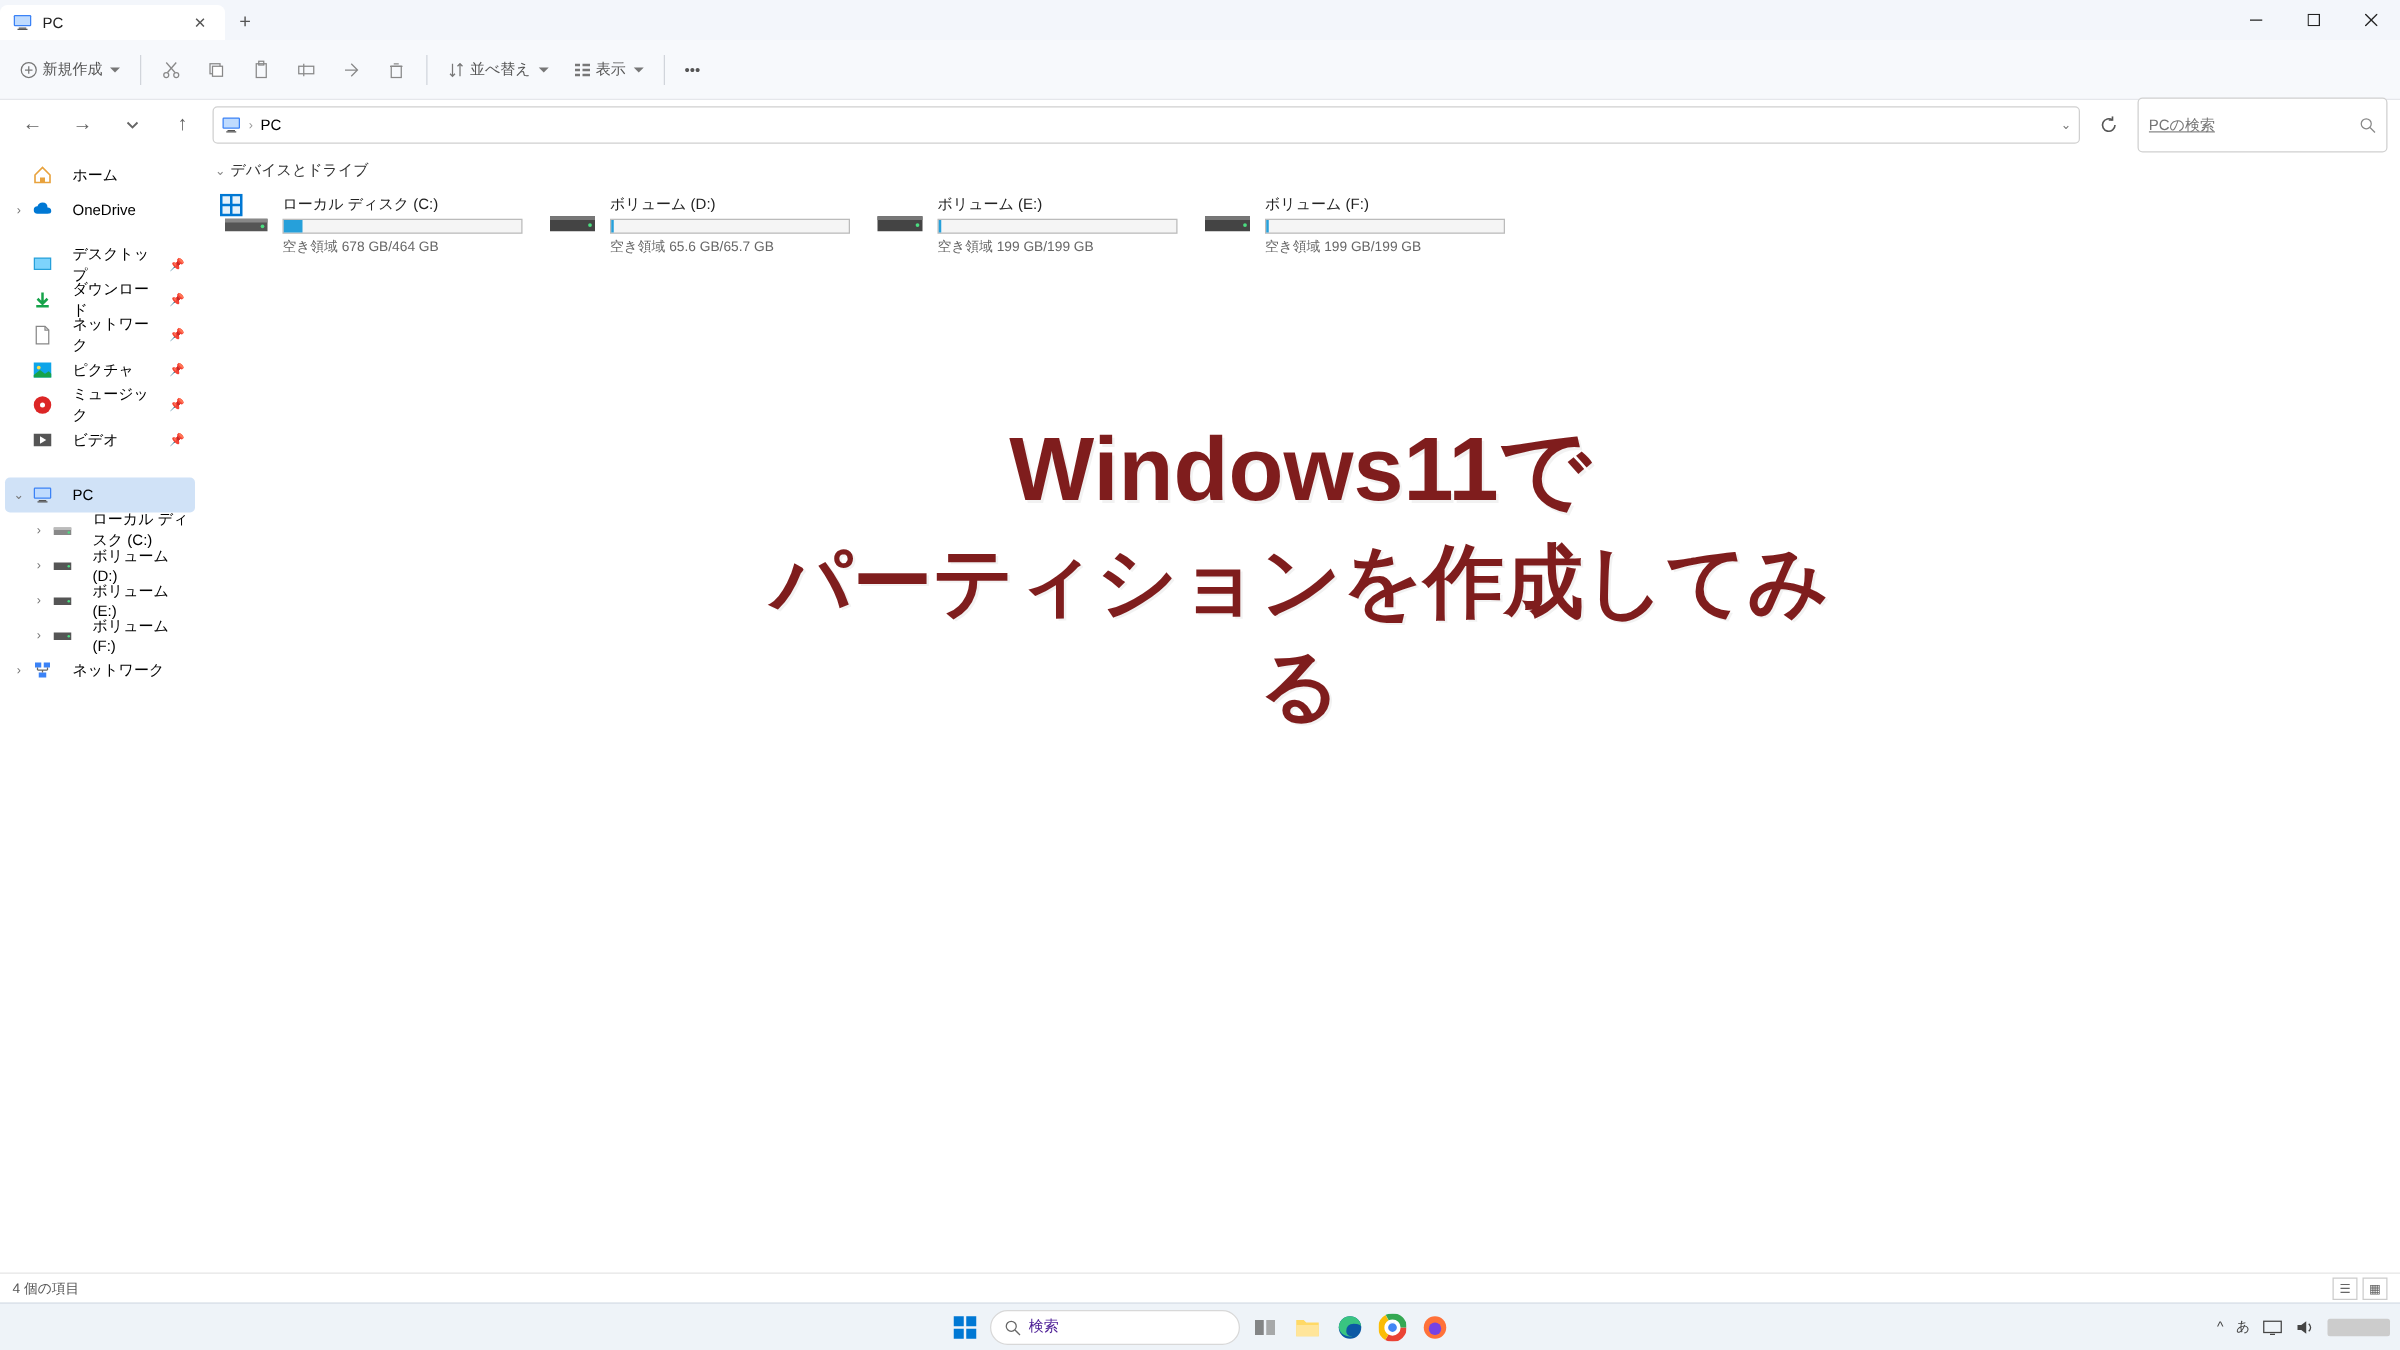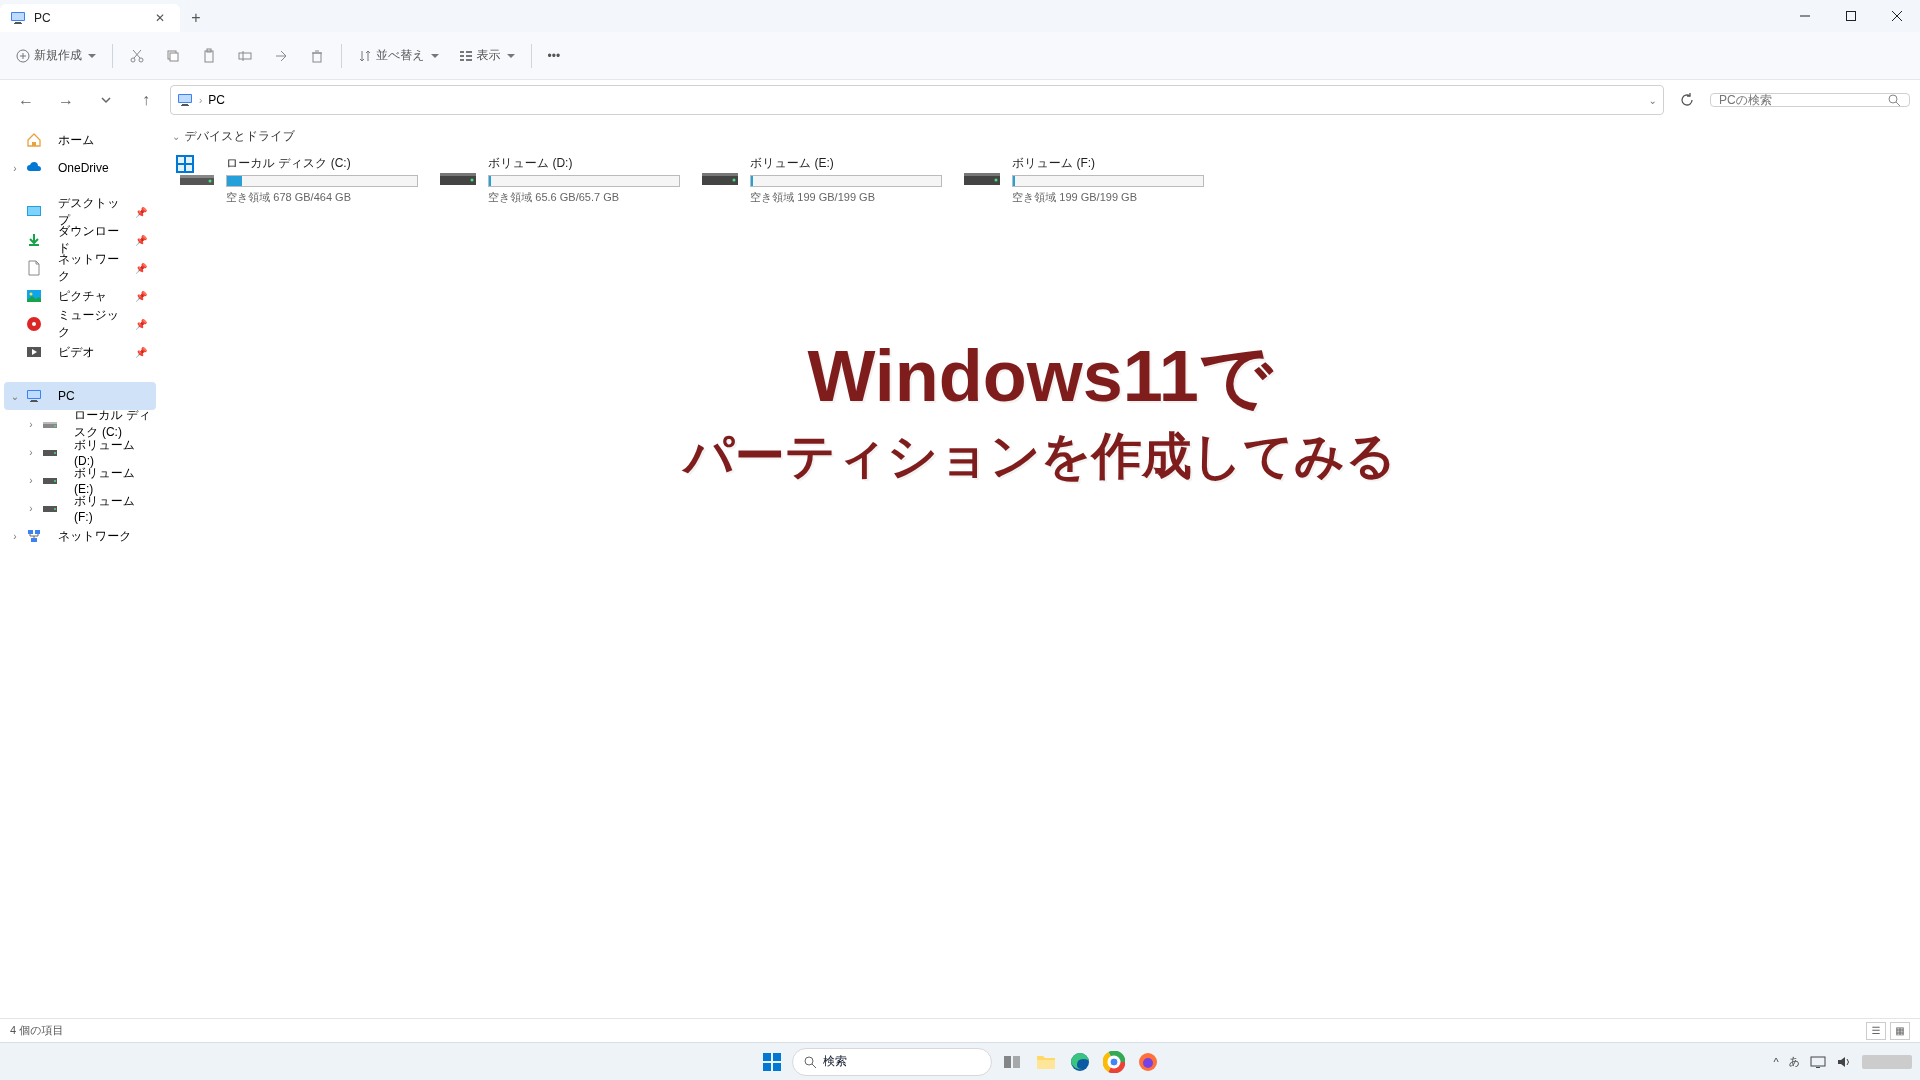--- a/index.html
+++ b/index.html
@@ -17,21 +17,21 @@
 .tb-btn{height:32px;padding:0 8px;display:flex;align-items:center;gap:4px;border-radius:4px;font-size:12px;color:#555;}
 .tb-sep{width:1px;height:24px;background:#d1d5db;margin:0 4px;}
 .tb-drop::after{content:"";border:4px solid transparent;border-top-color:#777;margin-left:2px;position:relative;top:2px;}
 .addressbar{height:40px;display:flex;align-items:center;padding:6px 10px;gap:8px;}
 .nav-btn{width:32px;height:32px;display:flex;align-items:center;justify-content:center;color:#666;border-radius:4px;}
 .addr-box{flex:1;height:30px;border:1px solid #d0d0d0;border-radius:4px;display:flex;align-items:center;padding:0 6px;gap:6px;font-size:12px;background:#fff;}
 .addr-icon{width:16px;height:16px;}
 .addr-sep{color:#999;font-size:10px;}
 .addr-drop{margin-left:auto;color:#777;font-size:10px;}
 .refresh-btn{width:30px;height:30px;display:flex;align-items:center;justify-content:center;color:#555;}
-.search-box{width:200px;height:14px;border:1px solid #d0d0d0;border-radius:4px;display:flex;align-items:center;padding:0 8px;font-size:12px;color:#888;background:#fff;}
+.search-box{width:200px;height:44px;border:1px solid #d0d0d0;border-radius:4px;display:flex;align-items:center;padding:0 8px;font-size:12px;color:#888;background:#fff;text-decoration:underline;}
 .search-box input{border:none;outline:none;flex:1;font-size:12px;background:transparent;}
 .search-icon{width:14px;height:14px;margin-left:auto;}
 .body{flex:1;display:flex;overflow:hidden;}
 .sidebar{width:160px;padding:6px 4px;overflow-y:auto;}
 .sb-item{display:flex;align-items:center;height:28px;padding:0 4px 0 22px;font-size:12px;border-radius:4px;gap:16px;position:relative;}
 .sb-item.selected{background:#d0e2f7;}
 .sb-icon{width:16px;height:16px;flex-shrink:0;display:flex;align-items:center;justify-content:center;}
 .sb-exp{position:absolute;left:4px;width:14px;height:14px;display:flex;align-items:center;justify-content:center;color:#777;font-size:10px;}
 .sb-pin{margin-left:auto;color:#bbb;font-size:10px;padding-right:4px;}
 .sb-indent{padding-left:38px;}
@@ -41,27 +41,27 @@
 .drives{display:flex;flex-wrap:wrap;gap:12px;}
 .drive{display:flex;width:250px;gap:10px;padding:4px;}
 .drive-icon{width:40px;height:32px;flex-shrink:0;display:flex;align-items:center;justify-content:center;}
 .drive-info{flex:1;}
 .drive-name{font-size:12px;color:#222;margin-bottom:3px;}
 .drive-bar{height:12px;border:1px solid #bbb;background:#f5f5f5;margin-bottom:3px;position:relative;}
 .drive-fill{height:100%;background:#26a0da;}
 .drive-space{font-size:11px;color:#666;}
 .overlay-text{position:absolute;top:210px;left:50%;transform:translateX(-50%);text-align:center;font-weight:900;color:#7f1d1d;text-shadow:2px 2px 0 rgba(0,0,0,0.05);line-height:1.3;pointer-events:none;}
 .overlay-l1{font-size:72px;}
-.overlay-l2{font-size:50px;}
+.overlay-l2{font-size:64px;}
 .statusbar{height:24px;border-top:1px solid #e5e5e5;display:flex;align-items:center;padding:0 10px;font-size:11px;color:#555;background:#fff;}
 .view-toggles{margin-left:auto;display:flex;gap:4px;}
 .view-btn{width:20px;height:18px;border:1px solid #ccc;display:flex;align-items:center;justify-content:center;font-size:10px;color:#666;}
 .taskbar{position:absolute;bottom:0;left:0;right:0;height:38px;background:#eef3f8;display:flex;align-items:center;justify-content:center;gap:6px;border-top:1px solid #d8dee6;}
 .tb-start{width:28px;height:28px;display:flex;align-items:center;justify-content:center;}
-.tb-search{width:200px;height:28px;background:#fff;border-radius:14px;display:flex;align-items:center;padding:0 10px;gap:6px;font-size:12px;color:#0f172a;border:1px solid #d8d8d8;}
+.tb-search{width:200px;height:28px;background:#fff;border-radius:14px;display:flex;align-items:center;padding:0 10px;gap:6px;font-size:12px;color:#4c1d95;border:1px solid #d8d8d8;}
 .tb-icon{width:28px;height:28px;display:flex;align-items:center;justify-content:center;border-radius:4px;}
 .tb-tray{position:absolute;right:8px;display:flex;align-items:center;gap:10px;font-size:11px;color:#444;}
 svg{display:block;}
 </style>
 </head>
 <body>
 
 <div class="window">
   <div class="titlebar">
     <div class="tab">

